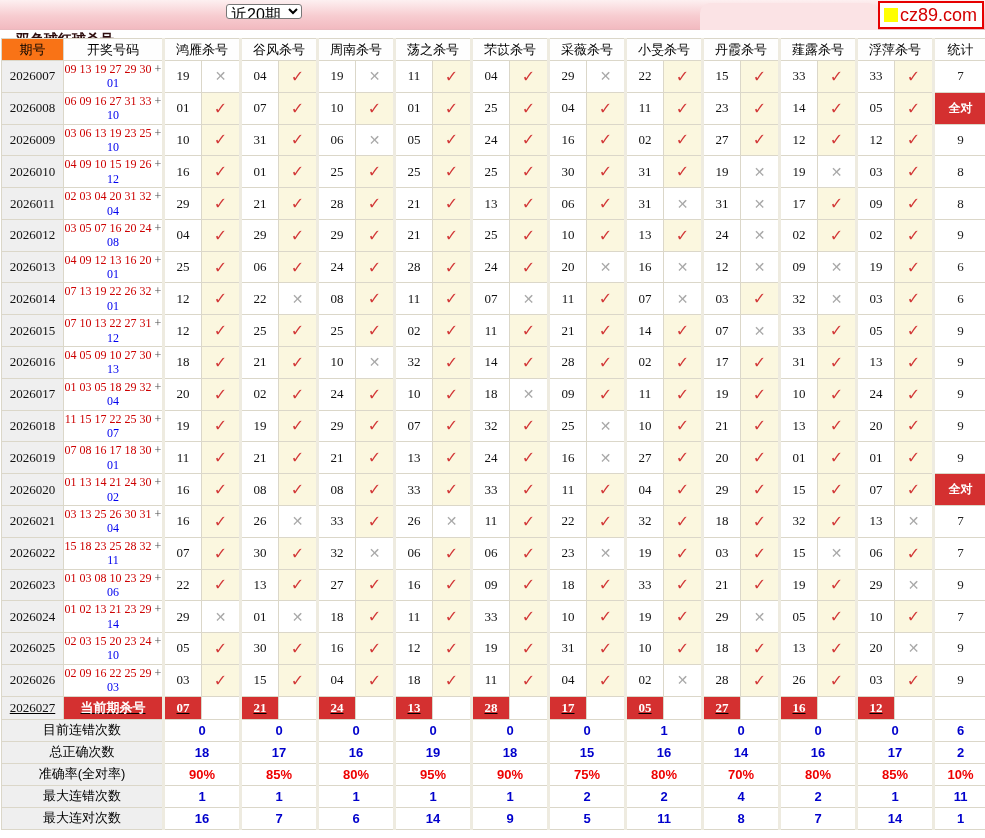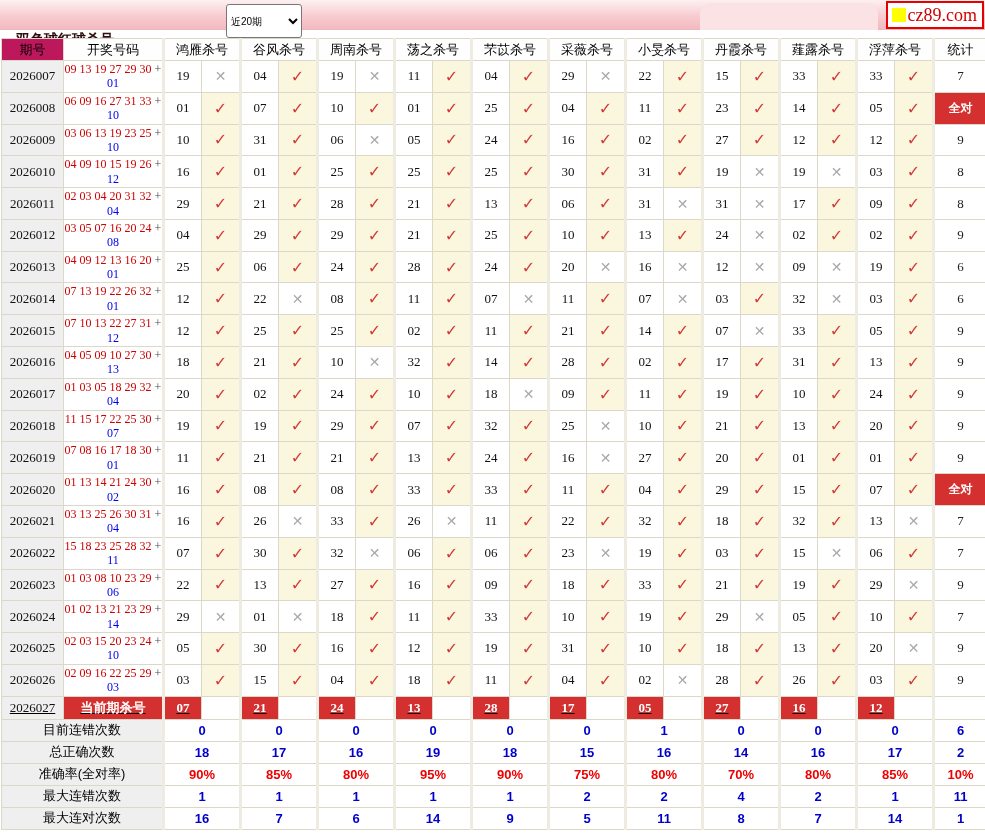--- a/index.html
+++ b/index.html
@@ -5,36 +5,36 @@
   * { box-sizing: border-box; }
   html,body { margin:0; padding:0; background:#fff; }
   body { width:985px; height:838px; position:relative; font-family:"Liberation Sans","DejaVu Sans",sans-serif; }
 
   
   .title-bar { position:absolute; top:0; left:0; width:985px; height:30px;
     background:linear-gradient(#fdf0f1, #f7ccd0 55%, #f2bac0); border-bottom:1px solid #eab9be; }
   .bar-light { position:absolute; left:700px; top:3px; width:178px; height:27px;
     background:#fbe3e5; border-radius:10px 10px 0 0; }
   .page-title { position:absolute; left:16px; top:7px; font-size:14px; font-weight:bold; color:#2e0d0d;margin-top:24px; }
-  .range-select { position:absolute; left:226px; top:4px; width:76px; height:34px;
-    font-size:10px; background:#fff; border:1px solid #777; border-radius:3px; color:#000; }
+  .range-select { position:absolute; left:226px; top:4px; width:76px; height:15px;
+    font-size:16px; background:#fff; border:1px solid #777; border-radius:3px; color:#000; }
   .logo-box { position:absolute; right:1px; top:1px; height:28px; background:#fff;
     border:2px solid #e60000; display:flex; align-items:center; padding:0 5px 0 4px; }
   .logo-square { width:14px; height:14px; background:#ffff00; margin-right:2px; }
-  .logo-text { color:#d40000; font-family:Liberation Serif, serif; font-size:18px; }
+  .logo-text { color:#d40000; font-family:Liberation Sans, sans-serif; font-size:18px; }
 
   
   table.main { position:absolute; top:38px; left:1px; width:983px;
     border-collapse:collapse; table-layout:fixed; }
   td, th { border:1px solid #dbd7c9; text-align:center; vertical-align:middle;
     overflow:hidden; padding:0; }
   .gs { border-left:3px solid #eeebe0; }  
 
   thead th { height:22px; font-size:13px; font-weight:normal; background:#fefefe; color:#000; }
-  th.colh-period { background:#be185d; }
+  th.colh-period { background:#f97316; }
 
   tr.data-row { height:31px; }
   td.period { background:#efefef; font-family:"Liberation Serif","DejaVu Serif",serif; font-size:13px; color:#111; }
   td.winning { font-family:Liberation Serif, serif; font-size:12px; line-height:1.2; padding:1px 0; }
   .reds { color:#cc0000; }
   .plus { color:#4a4a4a; }
   .blue-ball { color:#0000ee; display:block; }
   td.knum { font-family:"Liberation Serif","DejaVu Serif",serif; font-size:13px; color:#111; background:#fff; }
   td.kmark.yes { background:#fbf7df; }
   td.kmark.no  { background:#fff; }

